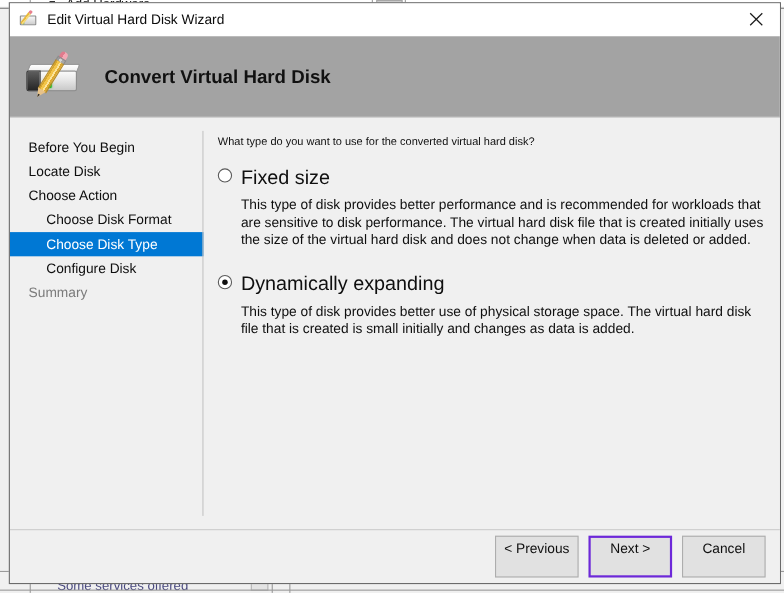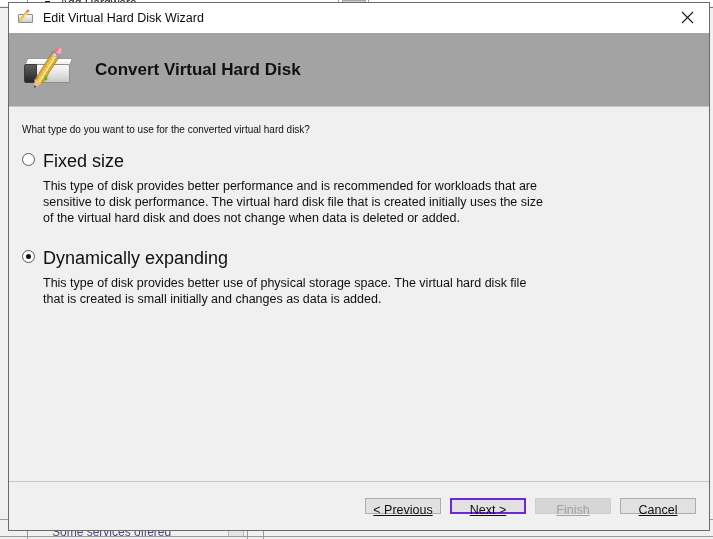--- a/index.html
+++ b/index.html
@@ -443,34 +443,33 @@
     flex: 0 0 49px;
     border-top: 1px solid #c8c8c8;
     background: #f0f0f0;
     display: flex;
     align-items: center;
     justify-content: flex-end;
     padding-right: 13px;
     box-sizing: border-box;
   }
   .btn {
-    height: 16px;
+    height: 38px;
     min-width: 76px;
     margin-left: 9px;
     font-size: 12.5px;
     font-family: "Liberation Sans", sans-serif;
     color: #0f0f0f;
     background: #e1e1e1;
     border: 1px solid #adadad;
     box-sizing: border-box;
     cursor: default;
     padding: 0 6px;
     line-height: 22px;
     text-align: center;
-    text-decoration: underline;
   }
   .btn.default {
     border: 2px solid #6d28d9;
     background: #e1e1e1;
     line-height: 20px;
   }
   .btn.disabled {
     color: #a0a0a0;
     background: #d6d6d6;
     border-color: #cdcdcd;
@@ -529,20 +528,30 @@
           <div class="pencil-body"></div>
           <div class="pencil-tip"></div>
           <div class="pencil-lead"></div>
         </div>
       </div>
       <div class="header-title">Convert Virtual Hard Disk</div>
     </div>
 
     <div class="body">
 
+      <div class="nav">
+        <div class="nav-item">Before You Begin</div>
+        <div class="nav-item">Locate Disk</div>
+        <div class="nav-item">Choose Action</div>
+        <div class="nav-item indent">Choose Disk Format</div>
+        <div class="nav-item indent selected">Choose Disk Type</div>
+        <div class="nav-item indent">Configure Disk</div>
+        <div class="nav-item dim">Summary</div>
+        <div class="nav-divider"></div>
+      </div>
 
       <div class="content">
         <div class="question">What type do you want to use for the converted virtual hard disk?</div>
 
         <div class="option">
           <div class="option-row">
             <div class="radio"></div>
             <div class="option-label">Fixed size</div>
           </div>
           <div class="option-desc">This type of disk provides better performance and is recommended for workloads that are sensitive to disk performance. The virtual hard disk file that is created initially uses the size of the virtual hard disk and does not change when data is deleted or added.</div>
@@ -556,18 +565,17 @@
             <div class="option-label">Dynamically expanding</div>
           </div>
           <div class="option-desc">This type of disk provides better use of physical storage space. The virtual hard disk file that is created is small initially and changes as data is added.</div>
         </div>
       </div>
     </div>
 
     <div class="footer">
       <div class="btn">&lt; Previous</div>
       <div class="btn default">Next &gt;</div>
-      <div class="btn disabled">Finish</div>
       <div class="btn">Cancel</div>
     </div>
 
   </div>
 </div>
 
 </body></html>

